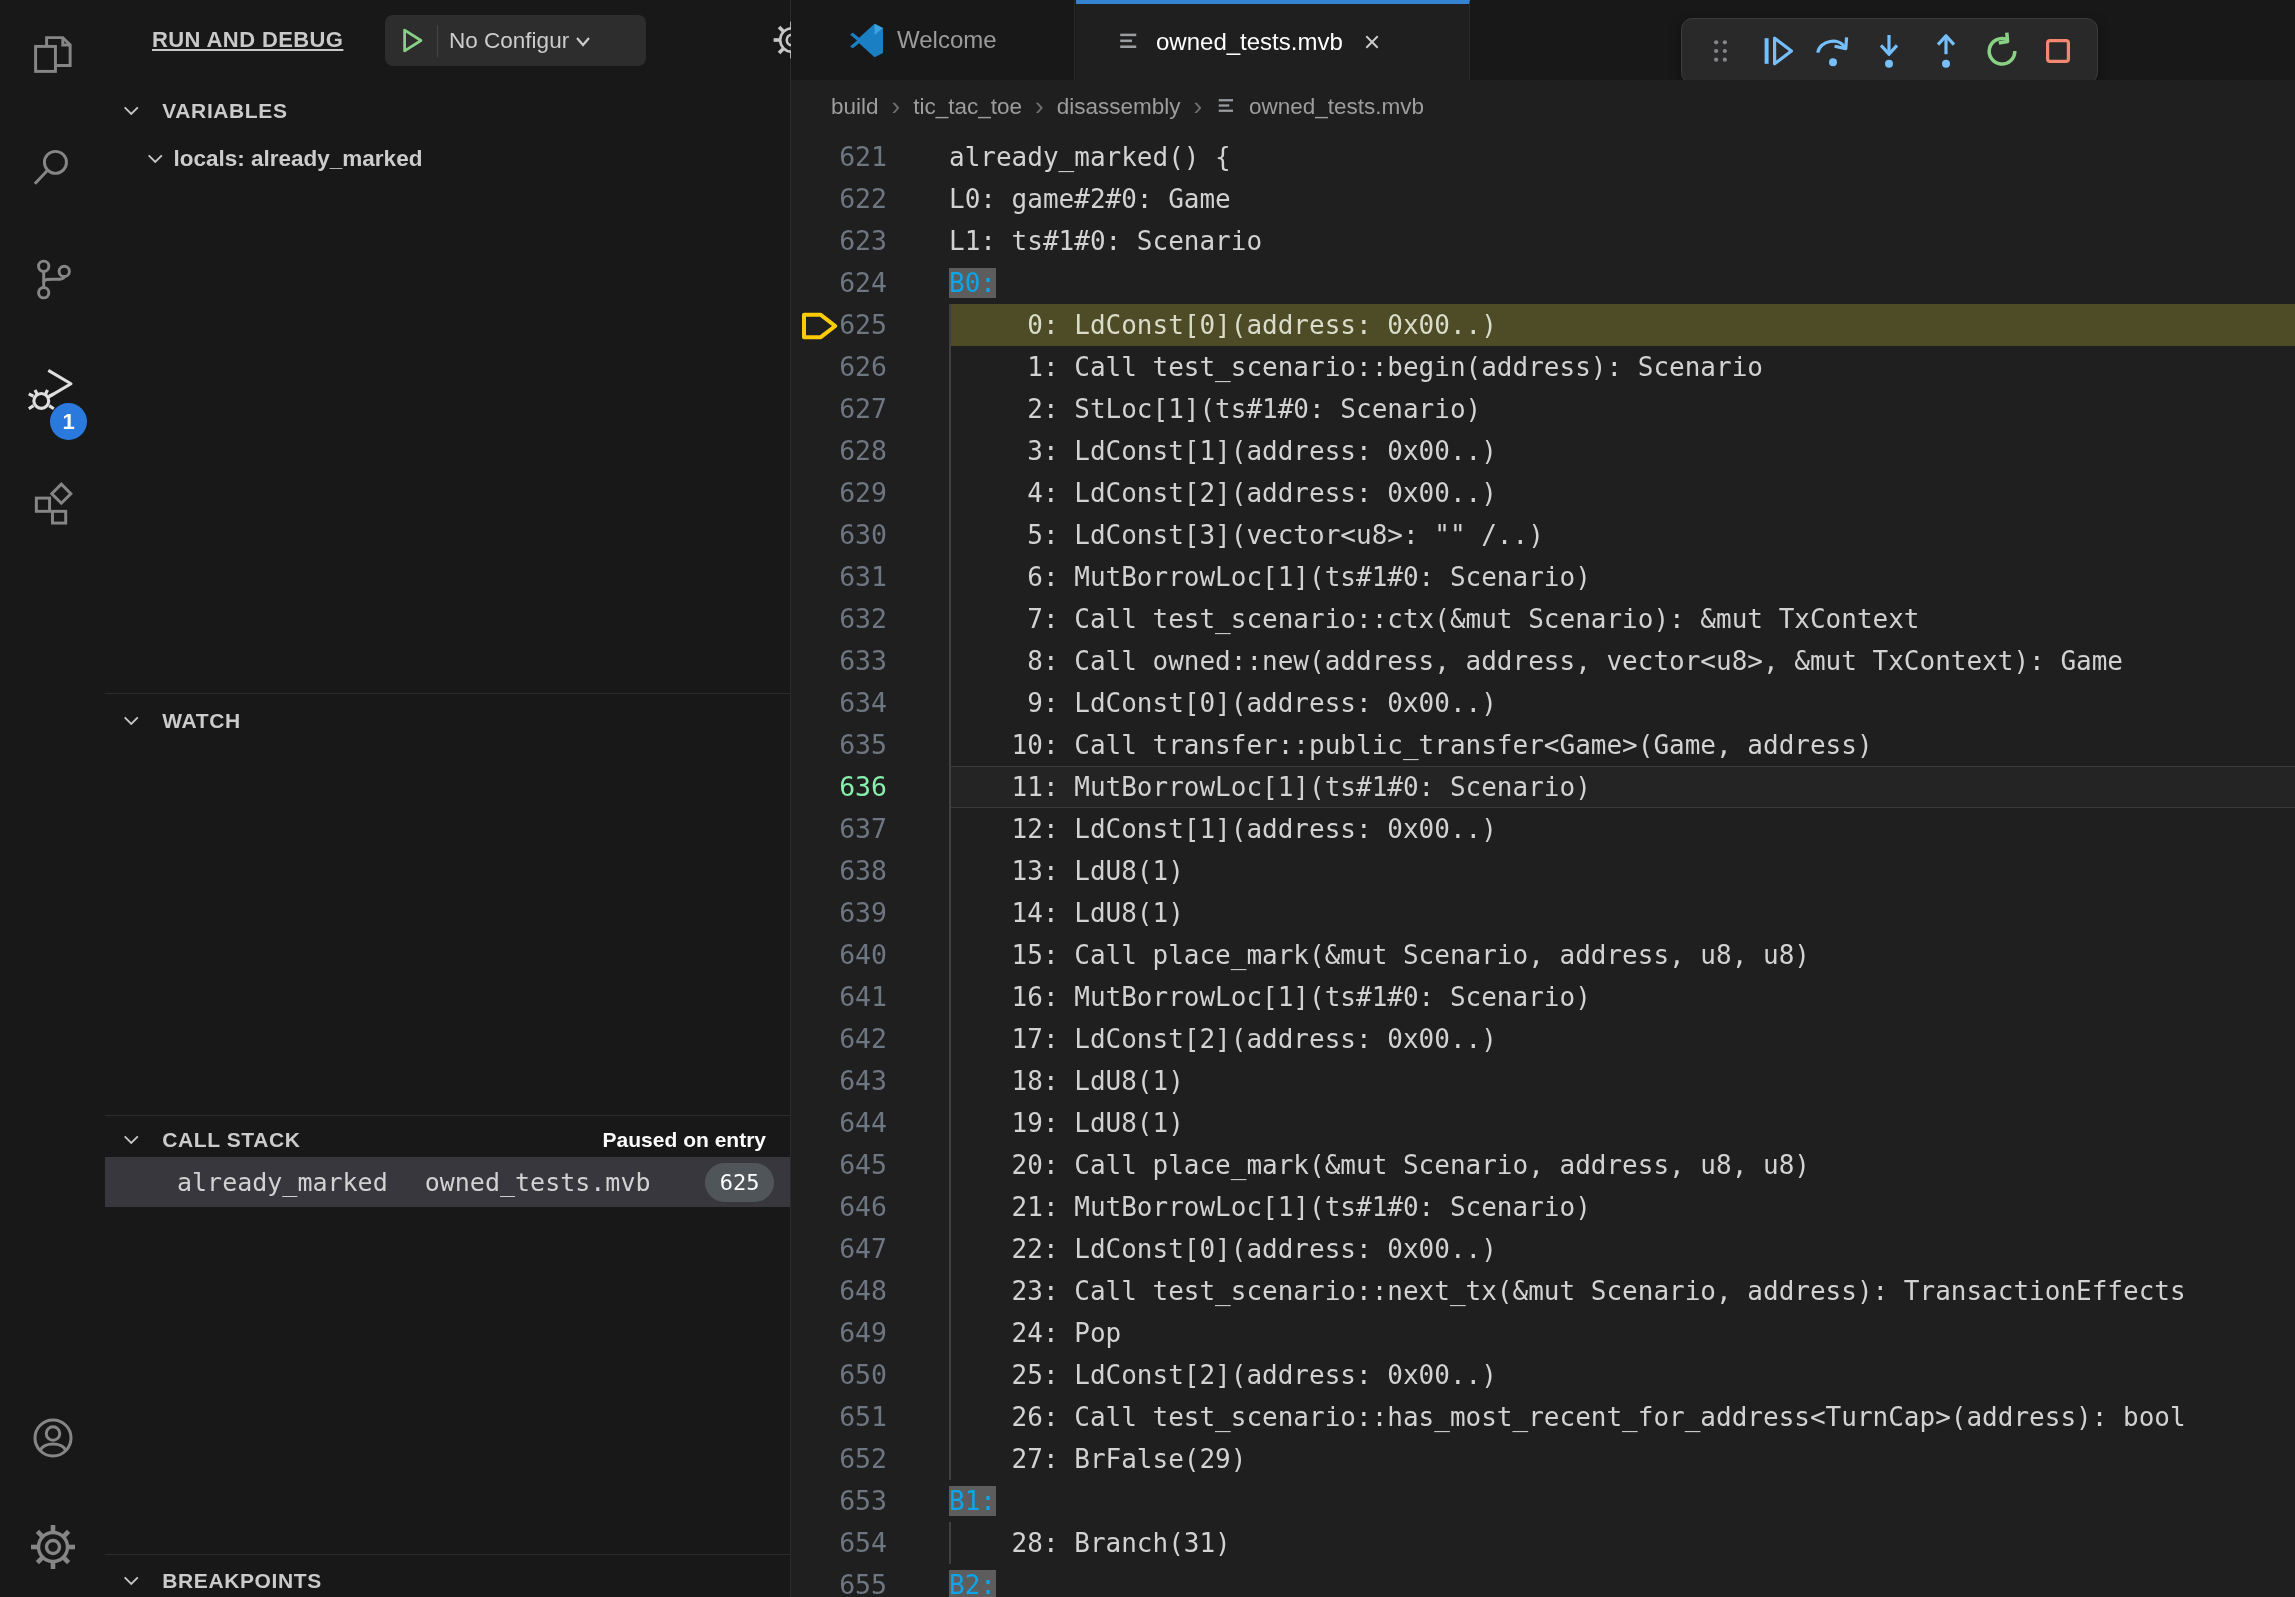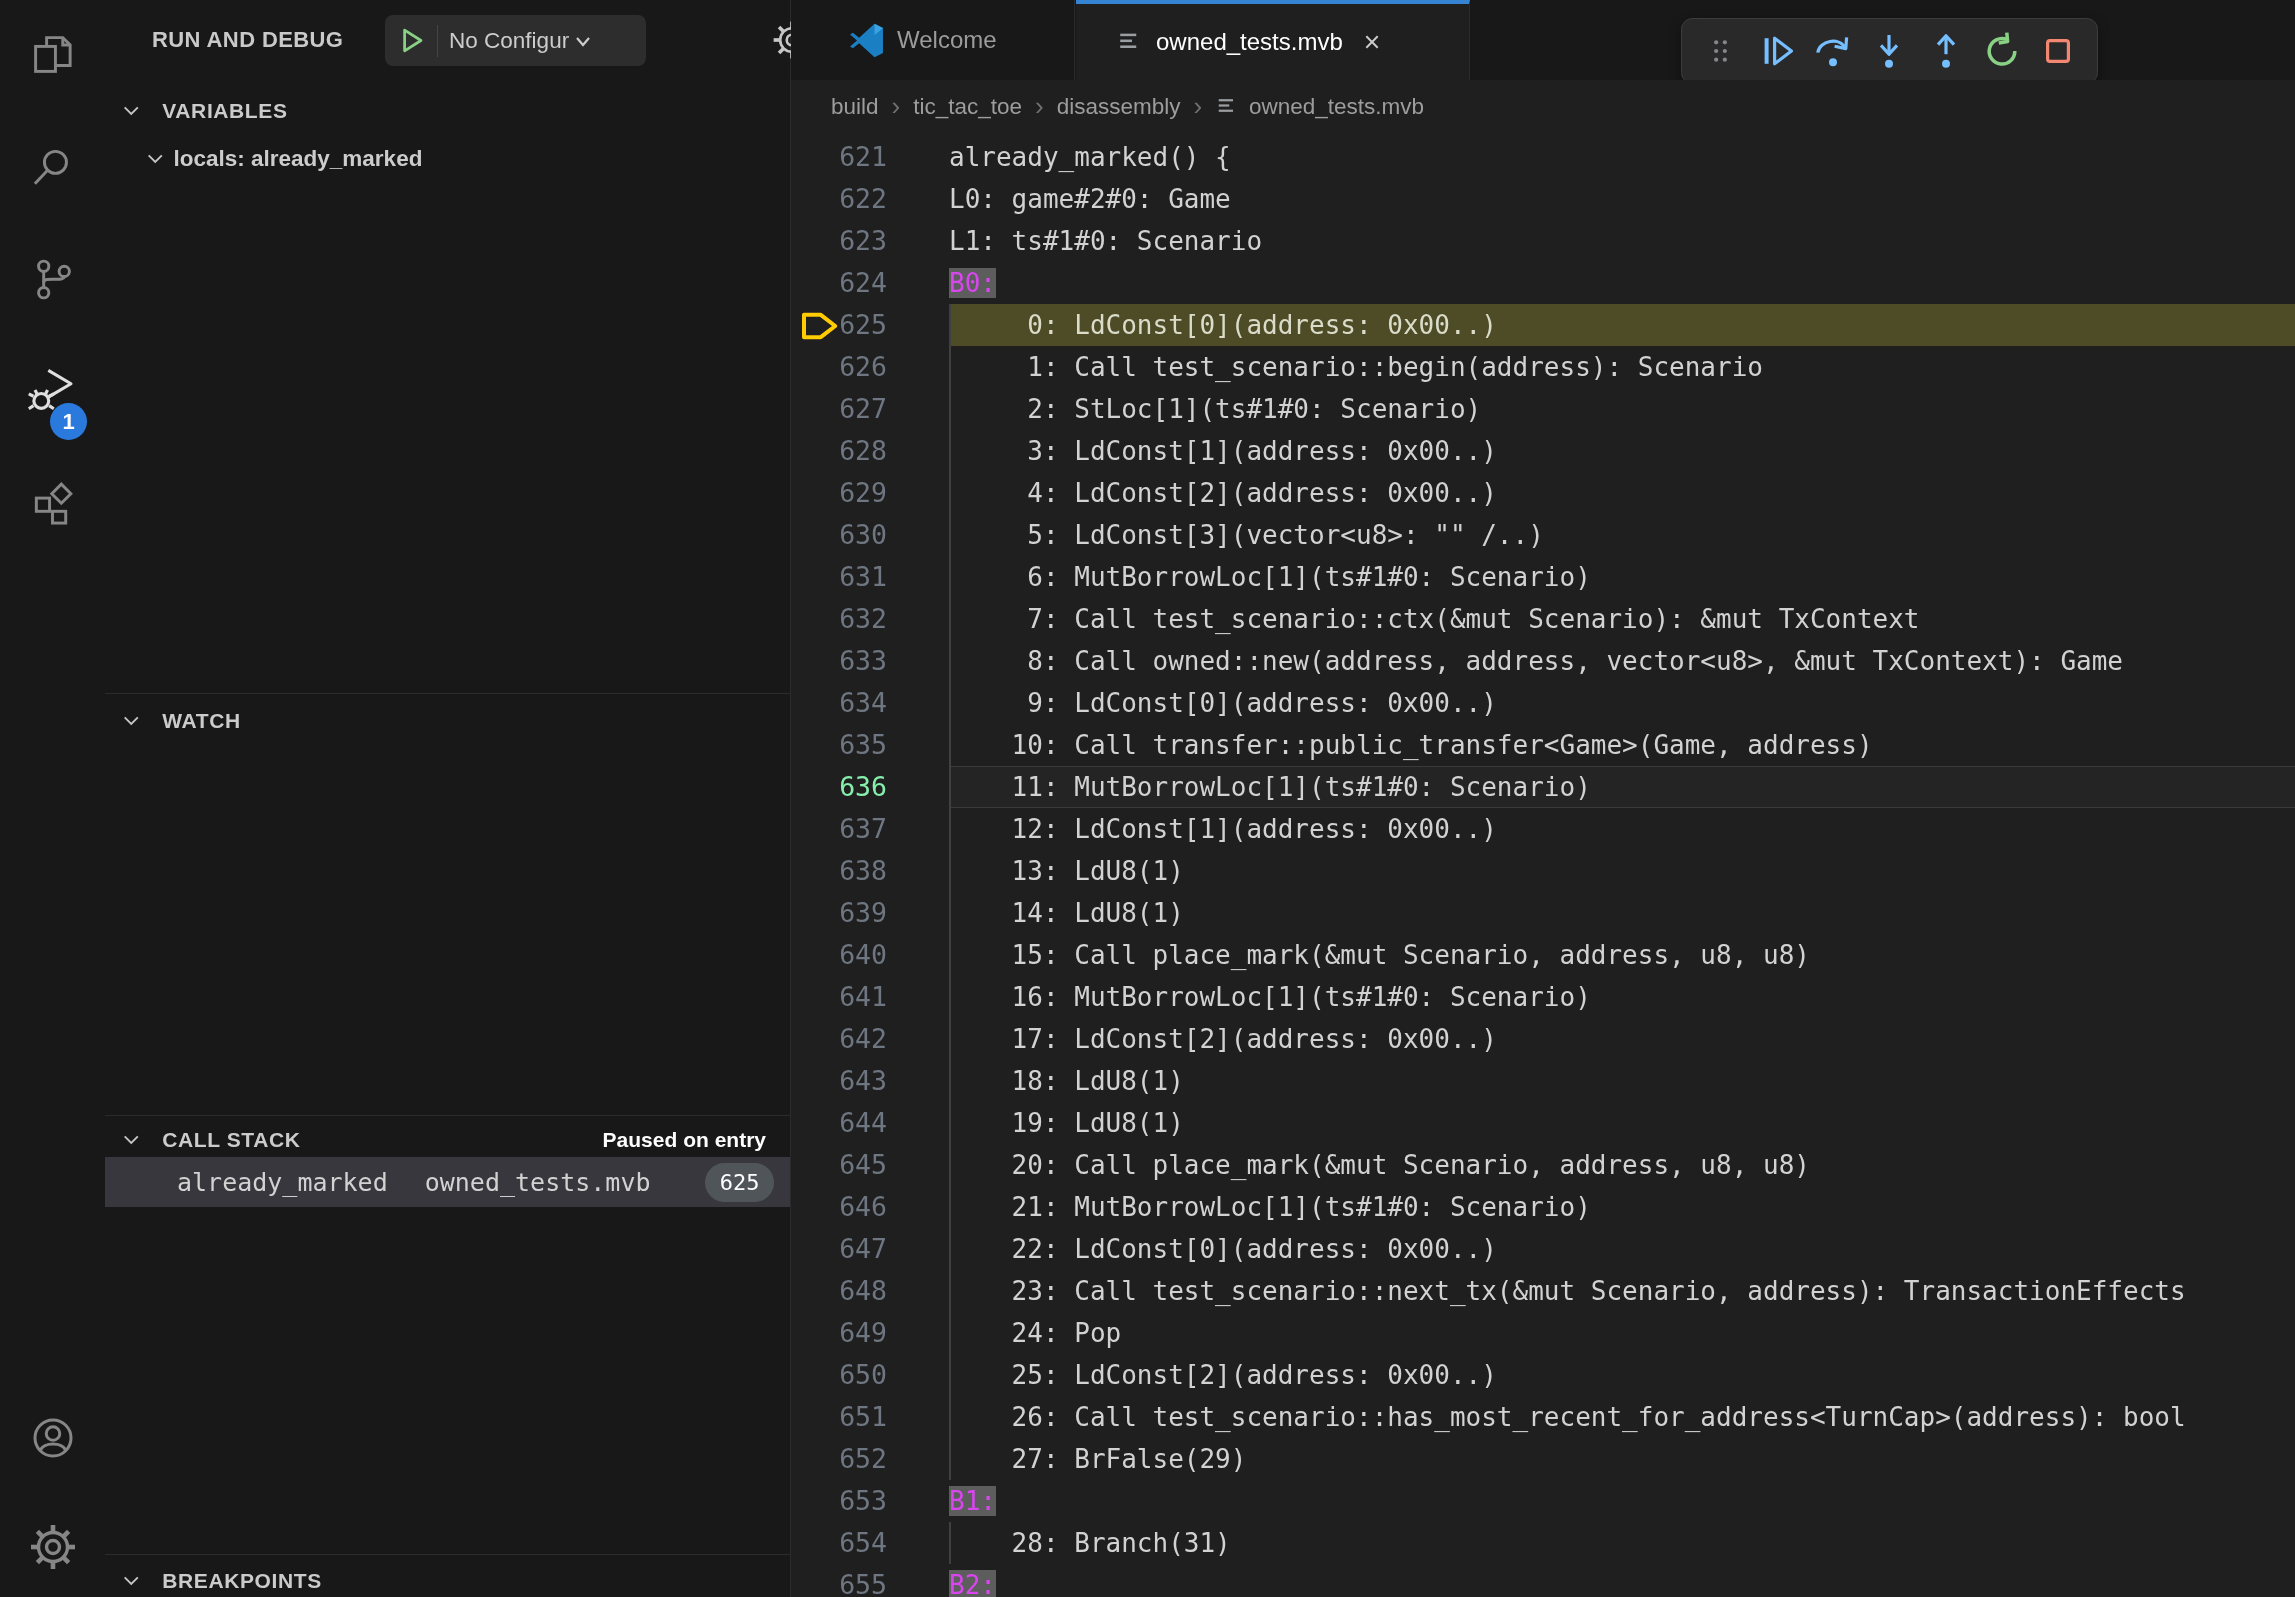--- a/index.html
+++ b/index.html
@@ -12,21 +12,21 @@
                 border-right:0.8px solid #2b2b2b;}
   .ab-item{position:absolute;left:0;width:105px;height:113px;display:flex;align-items:center;justify-content:center;}
   .ab-item svg{stroke:#868686;}
   .ab-item.active svg{stroke:#dfdfdf;}
   .ab-badge{position:absolute;left:50px;top:68px;min-width:37px;height:37px;border-radius:18.5px;
             background:#2a7ade;color:#fff;font-size:22px;font-weight:700;display:flex;align-items:center;justify-content:center;}
 
   
   .sidebar{position:absolute;left:105px;top:0;width:685px;height:1597px;background:#181818;
            border-right:0.8px solid #2b2b2b;}
-  .sb-title{position:absolute;left:47px;top:27px;font-size:22px;font-weight:600;letter-spacing:0.4px;color:#c9c9c9;white-space:nowrap;}
+  .sb-title{position:absolute;left:47px;top:27px;font-size:22px;font-weight:600;letter-spacing:0.4px;color:#c9c9c9;white-space:nowrap;text-decoration:underline;}
   .config-btn{position:absolute;left:280px;top:15.3px;width:261px;height:51px;border-radius:8px;background:#2d2d2e;
               display:flex;align-items:center;}
   .config-play{margin-left:11.3px;flex:0 0 auto;display:flex;}
   .config-div{width:0.8px;height:32px;background:#454545;margin:0 0 0 9.7px;}
   .config-label{margin-left:11.3px;font-size:22.5px;color:#cccccc;white-space:nowrap;overflow:hidden;max-width:145px;}
   .config-chevron{margin-left:1.6px;margin-right:6.4px;display:flex;}
   .hdr-gear{position:absolute;left:666px;top:19.3px;display:flex;}
   .hdr-dots{position:absolute;left:725px;top:34px;display:flex;}
 
   .section-header{position:absolute;left:0;width:685px;height:47px;display:flex;align-items:center;gap:9px;}
@@ -80,21 +80,21 @@
   .line-text{position:absolute;left:0;top:0;margin:0;padding-left:158px;
              font-family:"DejaVu Sans Mono","Liberation Mono",monospace;
              font-size:26px;line-height:42px;color:#d2d2d2;white-space:pre;}
   .indent-guide{position:absolute;left:158px;top:0;height:100%;width:2px;background:#3e4042;}
   .exec-bg{position:absolute;left:158px;right:0;top:0;height:100%;background:#4d4c27;}
   .code-line.exec .line-text{color:#dadbc9;}
   .code-line.current .cl-box{position:absolute;left:158px;right:0;top:0;height:100%;
              border-top:1.6px solid #3a3a3a;border-bottom:1.6px solid #3a3a3a;
              background:rgba(255,255,255,0.025);box-sizing:border-box;}
   .exec-arrow{position:absolute;left:8px;top:5.6px;}
-  .label-chip{background:rgba(255,255,255,0.28);color:#d946ef;}
+  .label-chip{background:rgba(255,255,255,0.28);color:#0ea5e9;}
 </style>
 </head>
 <body>
 
 <div class="app">
 
   <div class="activity-bar">
     <div class="ab-item" style="top:-0.8px">
       <span><svg width="47" height="47" viewBox="0 0 64 64" fill="none" stroke-width="4">
         <path d="M24 9 H46 L56 19 V47 H24 Z"></path>

